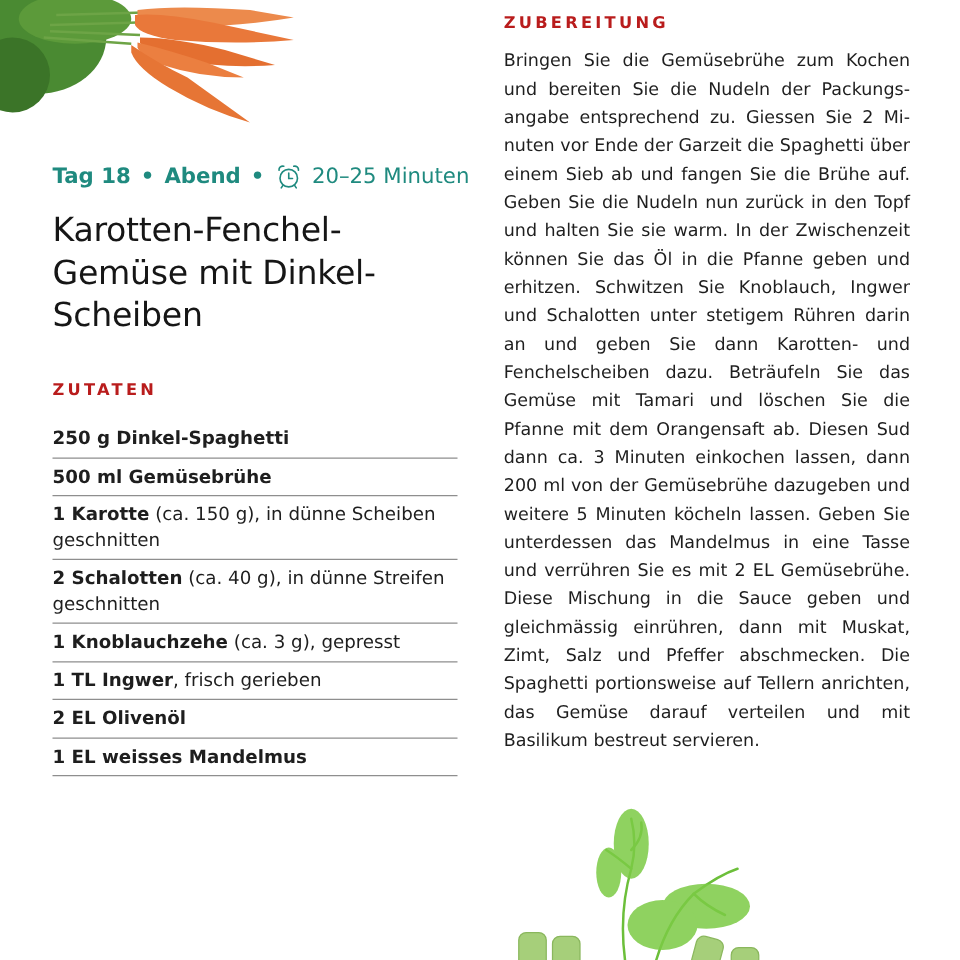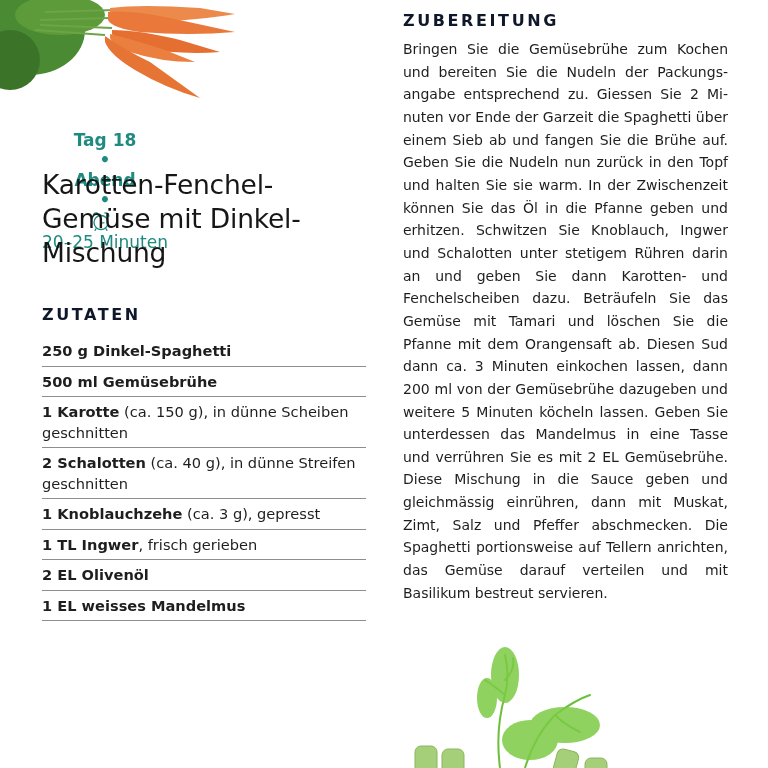--- a/index.html
+++ b/index.html
@@ -9,29 +9,29 @@
     
     .carrots { position: absolute; left: 0; top: 0; width: 240px; height: 105px; overflow: hidden; }
     .carrots svg { width: 240px; height: 105px; display: block; }
 
     
     .fennel { position: absolute; left: 405px; top: 640px; width: 220px; height: 128px; overflow: hidden; }
     .fennel svg { width: 220px; height: 128px; display: block; }
 
     
     .left { position: absolute; left: 42px; top: 0; width: 325px; }
-    .meta { position: absolute; top: 130px; left: 0; white-space: nowrap; font-size: 17px; color: #1f8a7f; display: flex; align-items: center; flex-direction: column; }
+    .meta { position: absolute; top: 130px; left: 0; white-space: nowrap; font-size: 17px; color: #1f8a7f; display: flex; align-items: center; }
     .meta .strong { font-weight: bold; }
     .meta .dot { margin: 0 8px; font-weight: bold; }
     .meta .clock { width: 22px; height: 22px; margin-right: 8px; display: inline-block; }
     .meta .time { font-weight: normal; color: #1f8a7f; }
 
     .title { position: absolute; top: 168px; left: 0; width: 325px; font-size: 26.5px; line-height: 34px; font-weight: normal; color: #161616; letter-spacing: -0.2px; }
 
-    .section-head { font-weight: bold; font-size: 16px; letter-spacing: 2.6px; color: #0f172a; }
+    .section-head { font-weight: bold; font-size: 13px; letter-spacing: 2.6px; color: #b91c1c; }
     .zutaten-head { position: absolute; top: 305px; left: 0; }
 
     .ingredients { position: absolute; top: 336px; left: 0; width: 324px; list-style: none; }
     .ingredients li { font-size: 14.6px; line-height: 20.5px; padding: 5px 0 4px 0; border-bottom: 1.5px solid #8e8e8e; color: #1e1e1e; }
     .ingredients li b { font-weight: bold; }
 
     
     .right { position: absolute; left: 403px; top: 0; width: 325px; }
     .zubereitung-head { position: absolute; top: 11px; left: 0; white-space: nowrap; }
     .instructions { position: absolute; top: 38px; left: 0; width: 325px; font-size: 14px; line-height: 22.65px; text-align: justify; color: #1e1e1e; hyphens: manual; }
@@ -81,21 +81,21 @@
           <path d="M15.8 18.5 L17 20.3"></path>
         </g>
       </svg>
     </span>
     <span class="time">20–25 Minuten</span>
   </div>
 
   <h1 class="title">
     <span>Karotten-Fenchel-</span><br>
     <span>Gemüse mit Dinkel-</span><br>
-    <span>Mischung</span>
+    <span>Scheiben</span>
   </h1>
 
   <h2 class="section-head zutaten-head">ZUTATEN</h2>
 
   <ul class="ingredients">
     <li><b>250 g Dinkel-Spaghetti</b><span></span></li>
     <li><b>500 ml Gemüsebrühe</b><span></span></li>
     <li><b>1 Karotte</b><span> (ca. 150 g), in dünne Scheiben geschnitten</span></li>
     <li><b>2 Schalotten</b><span> (ca. 40 g), in dünne Streifen geschnitten</span></li>
     <li><b>1 Knoblauchzehe</b><span> (ca. 3 g), gepresst</span></li>

